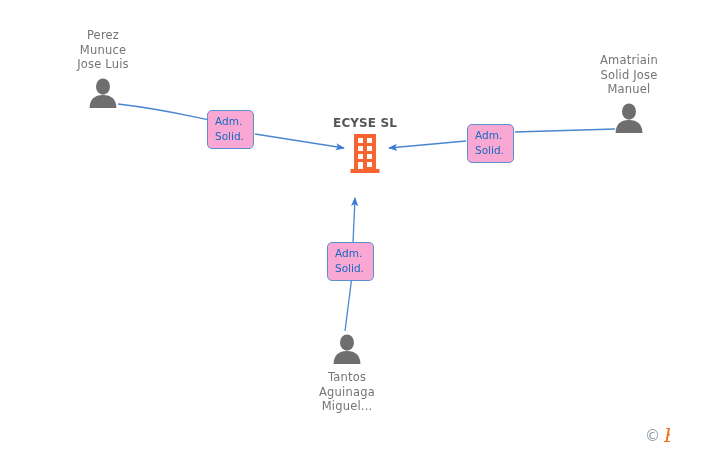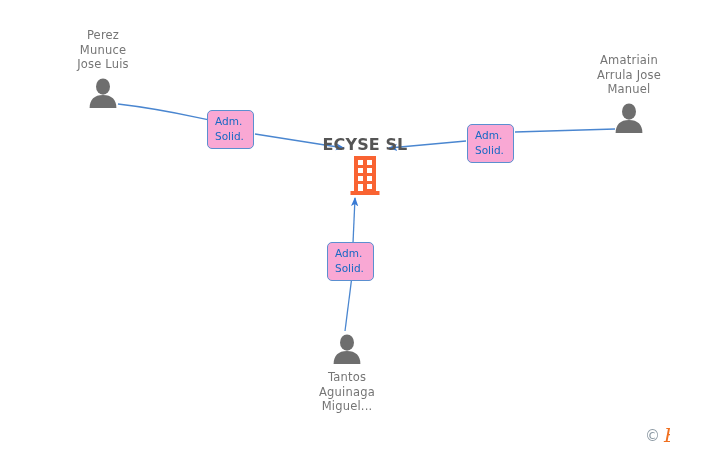--- a/index.html
+++ b/index.html
@@ -47,28 +47,27 @@
   .node-label {
     font-family: "DejaVu Sans", "Liberation Sans", sans-serif;
     font-size: 11.5px;
     line-height: 14.5px;
     color: #757575;
     text-align: center;
     letter-spacing: 0.2px;
     white-space: pre-line;
   }
   .company-label {
-    font-size: 16px;
+    font-size: 12px;
     font-weight: bold;
     color: #555555;
     line-height: 14px;
     letter-spacing: 0.1px;
     text-align: right;
     white-space: nowrap;
-    margin-top: 22px;
   }
 
   
   #node-perez      { left: 33px;  top: 28px;  }
   #node-amatriain  { left: 559px; top: 53px;  }
   #node-tantos     { left: 277px; top: 334px; }
   #node-company    { left: 295px; top: 116px; }
 
   .node-perez-label   { margin-bottom: 6px; }
   .node-amatriain-label { margin-bottom: 6px; }
@@ -147,21 +146,21 @@
 Munuce
 Jose Luis</div>
     <svg class="person-icon" viewBox="0 0 34 30" xmlns="http://www.w3.org/2000/svg">
       <ellipse cx="17" cy="8.6" rx="7" ry="8.1" fill="#6e6e6e"></ellipse>
       <path d="M 17 17 C 8.4 17, 3.6 21.6, 3.6 30 L 30.4 30 C 30.4 21.6, 25.6 17, 17 17 z" fill="#6e6e6e"></path>
     </svg>
   </div>
 
   <div class="node" id="node-amatriain">
     <div class="node-label node-amatriain-label">Amatriain
-Arrula Jose
+Solid Jose
 Manuel</div>
     <svg class="person-icon" viewBox="0 0 34 30" xmlns="http://www.w3.org/2000/svg">
       <ellipse cx="17" cy="8.6" rx="7" ry="8.1" fill="#6e6e6e"></ellipse>
       <path d="M 17 17 C 8.4 17, 3.6 21.6, 3.6 30 L 30.4 30 C 30.4 21.6, 25.6 17, 17 17 z" fill="#6e6e6e"></path>
     </svg>
   </div>
 
   <div class="node" id="node-tantos">
     <svg class="person-icon" viewBox="0 0 34 30" xmlns="http://www.w3.org/2000/svg">
       <ellipse cx="17" cy="8.6" rx="7" ry="8.1" fill="#6e6e6e"></ellipse>

